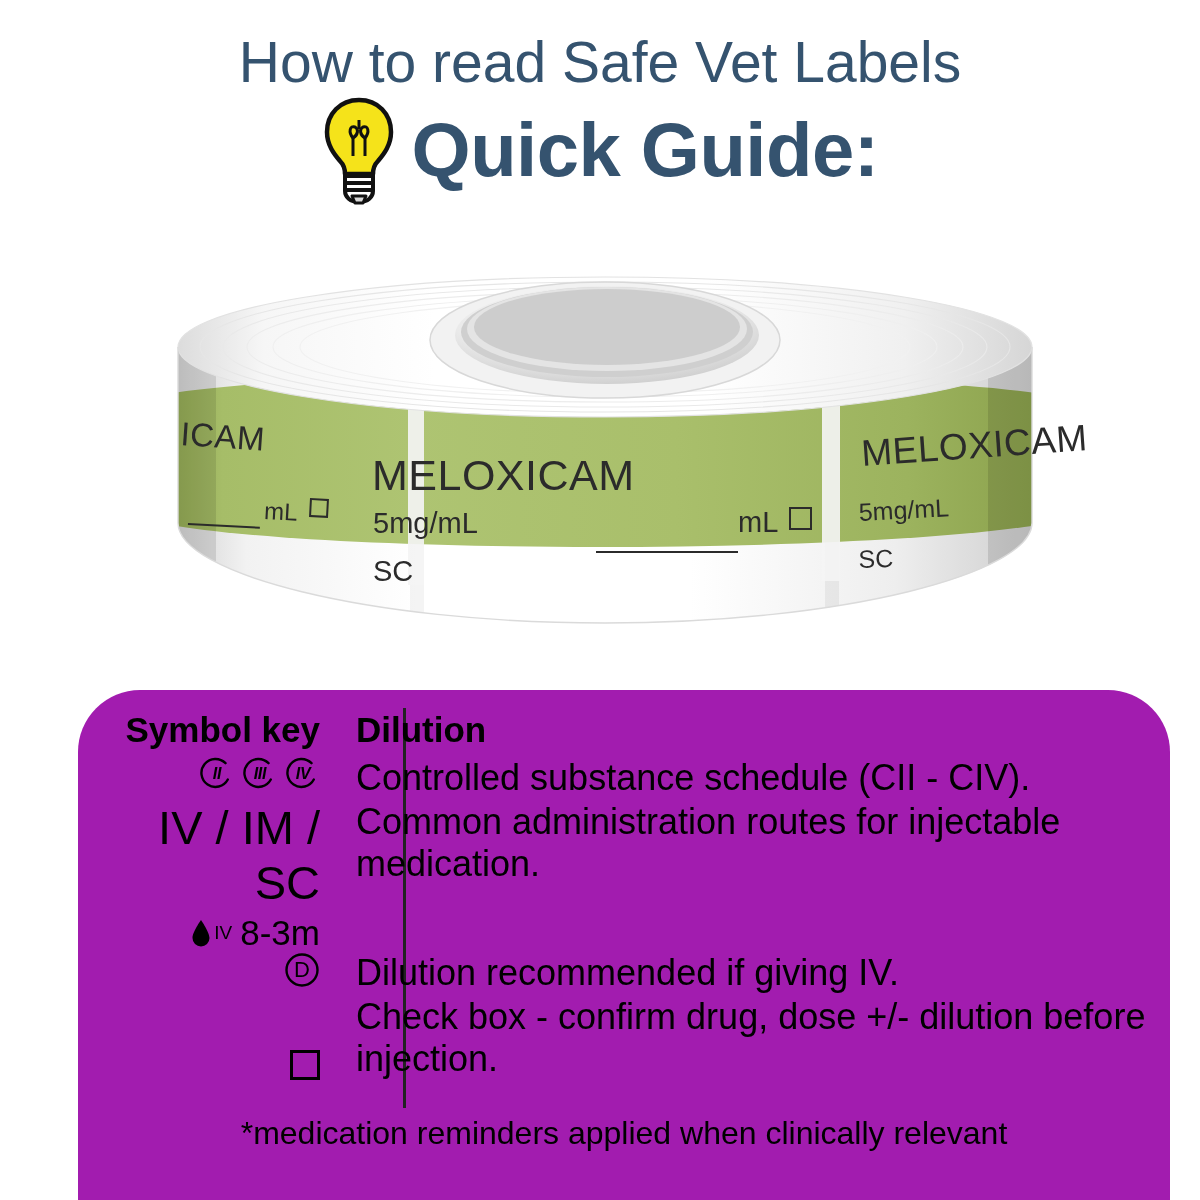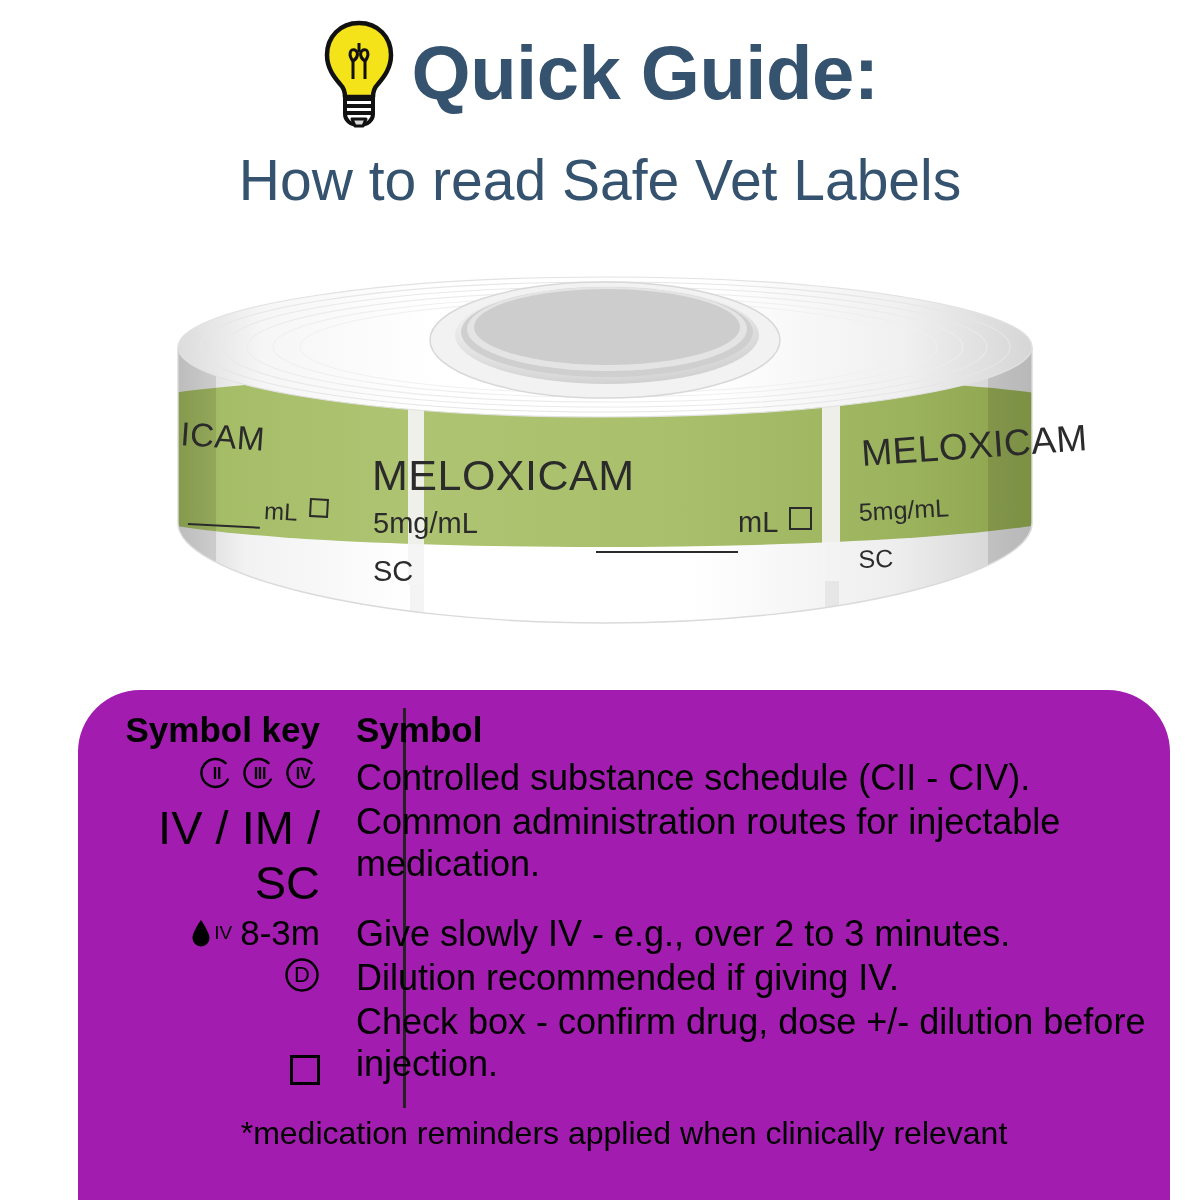--- a/index.html
+++ b/index.html
@@ -185,20 +185,21 @@
   }
 
   
   .sched-group { display: flex; align-items: center; gap: 9px; }
   .sched-circle {
     position: relative;
     width: 34px; height: 34px;
     display: inline-flex;
     align-items: center;
     justify-content: center;
+    font-style: italic;
   }
   .sched-circle svg { position: absolute; left: 0; top: 0; }
   .sched-circle span {
     position: relative;
     font-size: 16px;
     font-weight: bold;
     line-height: 1;
     color: #000;
     letter-spacing: -0.2px;
   }
@@ -246,34 +247,34 @@
     color: #000000;
     line-height: 1.2;
   }
 </style>
 </head>
 <body>
 
 <div id="page">
 
   <div id="header">
+    <div id="subtitle-text">How to read Safe Vet Labels</div>
     <div id="title-row">
       <svg id="bulb-icon" viewBox="0 0 74 112">
         <path d="M37 4 C18 4 5 18 5 36 C5 49 12 58 18 65 C22 69 23 73 23 78 L51 78 C51 73 52 69 56 65 C62 58 69 49 69 36 C69 18 56 4 37 4 Z" fill="#f5e31a" stroke="#111111" stroke-width="4.5" stroke-linejoin="round"></path>
         <path d="M31 60 L31 42 M43 60 L43 42" fill="none" stroke="#111111" stroke-width="3"></path>
         <path d="M31 42 C26 36 28 29 33 31 C37 33 36 39 31 42 Z" fill="none" stroke="#111111" stroke-width="3"></path>
         <path d="M43 42 C48 36 46 29 41 31 C37 33 38 39 43 42 Z" fill="none" stroke="#111111" stroke-width="3"></path>
         <path d="M37 24 L37 33" fill="none" stroke="#111111" stroke-width="3"></path>
         <path d="M23 80 L51 80 M23 87 L51 87 M24 94 L50 94" fill="none" stroke="#111111" stroke-width="4" stroke-linecap="round"></path>
         <path d="M23 78 L23 95 C23 101 28 106 37 106 C46 106 51 101 51 95 L51 78 Z" fill="none" stroke="#111111" stroke-width="4" stroke-linejoin="round"></path>
         <path d="M30 100 L44 100 L41 107 L33 107 Z" fill="#d9d9d9" stroke="#111111" stroke-width="3" stroke-linejoin="round"></path>
       </svg>
       <div id="title-text">Quick Guide:</div>
     </div>
-    <div id="subtitle-text">How to read Safe Vet Labels</div>
   </div>
 
   <div id="roll-photo">
     <svg id="roll-svg" viewBox="0 0 870 400">
       <defs>
         <linearGradient id="rollTopG" x1="0" y1="0" x2="1" y2="0">
           <stop offset="0" stop-color="#dcdcdc"></stop>
           <stop offset="0.10" stop-color="#f6f6f6"></stop>
           <stop offset="0.30" stop-color="#ffffff"></stop>
           <stop offset="0.62" stop-color="#ffffff"></stop>
@@ -359,21 +360,21 @@
   </div>
 
   <div id="key-panel">
 
     <div id="col-divider"></div>
 
     <div id="key-table">
 
       <div class="key-row head-row" id="row-head">
         <div class="sym-cell">Symbol key</div>
-        <div class="mean-cell">Symbol</div>
+        <div class="mean-cell">Dilution</div>
       </div>
 
       <div class="key-row" id="row-sched">
         <div class="sym-cell">
           <span class="sched-group">
             <span class="sched-circle">
               <svg width="34" height="34" viewBox="0 0 34 34">
                 <path d="M25.5 6.2 A14 14 0 1 0 27.8 22.5" fill="none" stroke="#000" stroke-width="2.4" stroke-linecap="round"></path>
               </svg>
               <span>II</span>
@@ -405,21 +406,20 @@
       <div class="key-row" id="row-slow">
         <div class="sym-cell">
           <span class="drop-group">
             <svg class="drop-glyph" viewBox="0 0 20 28">
               <path d="M10 1 C10 1 18.5 13 18.5 19 A8.5 8.5 0 1 1 1.5 19 C1.5 13 10 1 10 1 Z" fill="#000"></path>
             </svg>
             <span class="drop-iv">IV</span>
             <span class="drop-time">8-3m</span>
           </span>
         </div>
-        <div class="mean-cell">Give slowly IV - e.g., over 2 to 3 minutes.</div>
       </div>
 
       <div class="key-row" id="row-dilute">
         <div class="sym-cell">
           <span class="circ-d">
             <svg width="36" height="36" viewBox="0 0 36 36">
               <circle cx="18" cy="18" r="15.5" fill="none" stroke="#000" stroke-width="2.4"></circle>
             </svg>
             <span>D</span>
           </span>

